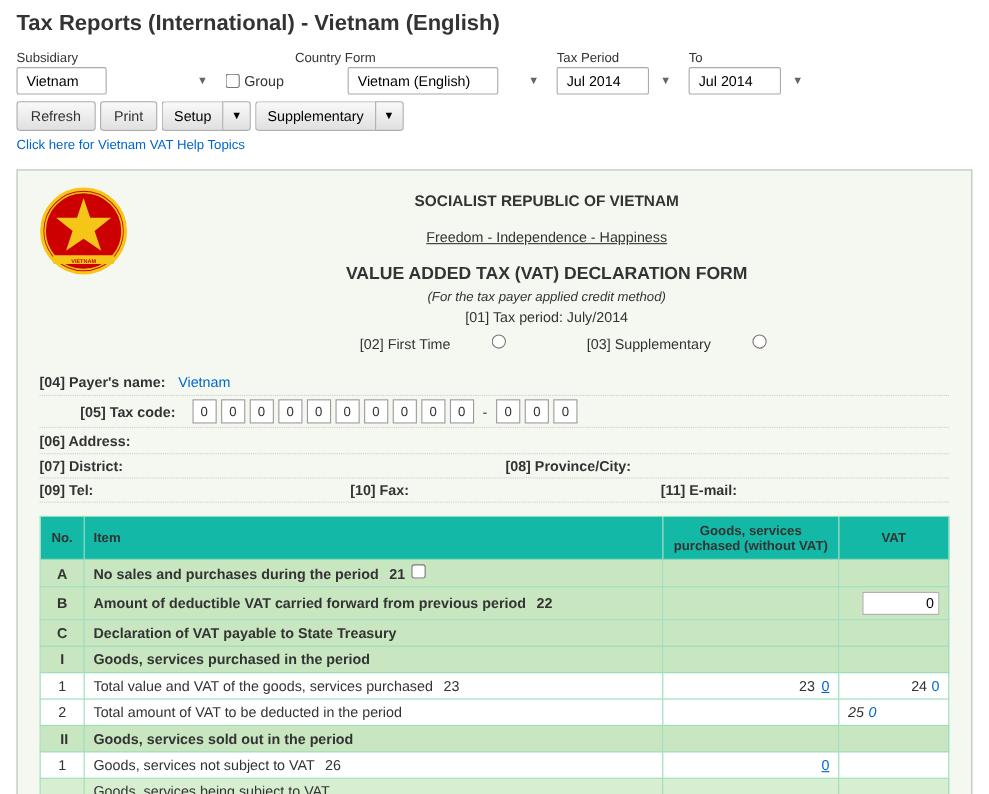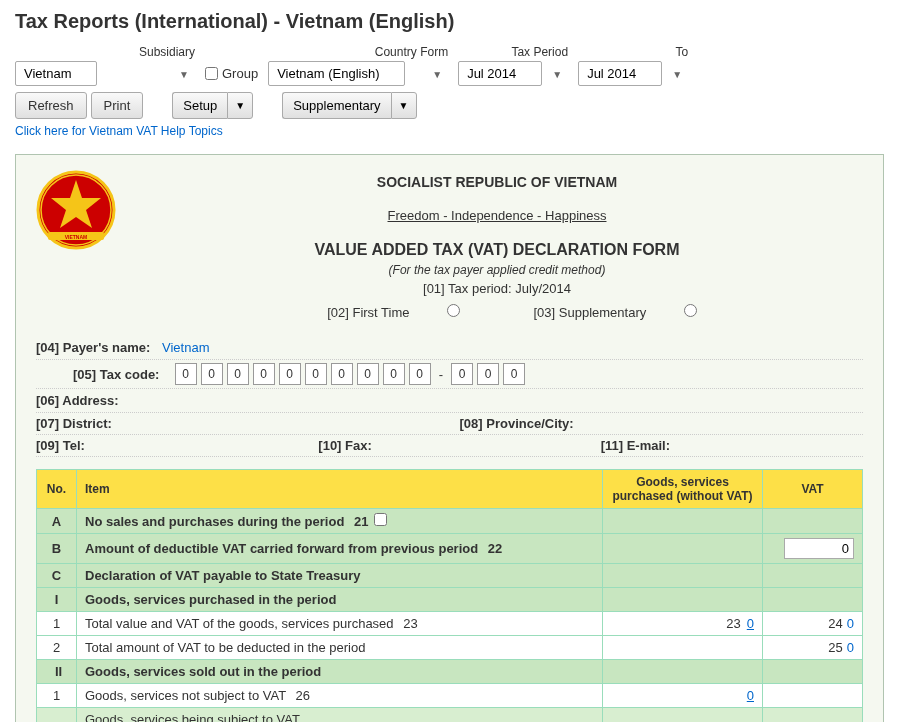--- a/index.html
+++ b/index.html
@@ -5,21 +5,21 @@
     * { box-sizing: border-box; margin: 0; padding: 0; }
     body { font-family: Arial, sans-serif; font-size: 13px; background: #fff; color: #333; }
 
     .page-wrapper { padding: 10px 15px; }
 
     h1 { font-size: 20px; font-weight: bold; margin-bottom: 12px; color: #333; }
 
     .controls-row { display: flex; align-items: center; gap: 10px; margin-bottom: 6px; flex-wrap: wrap; }
 
     .form-group { display: flex; flex-direction: column; }
-    .form-group label { font-size: 12px; color: #333; margin-bottom: 2px; text-align: right; }
+    .form-group label { font-size: 12px; color: #333; margin-bottom: 2px; }
 
     .dropdown-container { position: relative; display: inline-block; }
     .dropdown-select {
       appearance: none;
       background: #fff;
       border: 1px solid #aaa;
       padding: 4px 24px 4px 8px;
       font-size: 13px;
       cursor: pointer;
       border-radius: 2px;
@@ -28,39 +28,39 @@
       position: absolute;
       right: 6px;
       top: 50%;
       transform: translateY(-50%);
       pointer-events: none;
       font-size: 10px;
       color: #666;
     }
 
     .subsidiary-group { min-width: 180px; }
-    .country-form-group { min-width: 180px; }
+    .country-form-group { min-width: 180px; margin-left: 48px; }
     .tax-period-group { min-width: 110px; }
     .to-group { min-width: 110px; }
 
     .group-checkbox { display: flex; align-items: center; gap: 4px; margin-top: 16px; }
 
     .btn-row { display: flex; align-items: center; gap: 4px; margin-bottom: 4px; }
 
     .btn {
       padding: 5px 12px;
       border: 1px solid #aaa;
       background: linear-gradient(to bottom, #f9f9f9, #e0e0e0);
       font-size: 13px;
       cursor: pointer;
       border-radius: 3px;
       color: #333;
     }
 
-    .btn-split { display: flex; align-items: stretch; margin-left: 25px; }
+    .btn-split { display: flex; align-items: stretch; }
     .btn-split .btn-main {
       padding: 5px 10px;
       border: 1px solid #aaa;
       background: linear-gradient(to bottom, #f9f9f9, #e0e0e0);
       font-size: 13px;
       cursor: pointer;
       border-radius: 3px 0 0 3px;
       border-right: none;
     }
     .btn-split .btn-arrow {
@@ -101,21 +101,21 @@
       display: inline-flex;
       align-items: center;
       justify-content: center;
       font-size: 12px;
       background: #fff;
     }
 
     
     .data-table { width: 100%; border-collapse: collapse; margin-top: 12px; font-size: 13px; }
     .data-table th {
-      background: #fde047;
+      background: #14b8a6;
       border: 1px solid #9db;
       padding: 5px 8px;
       text-align: center;
       font-weight: bold;
       font-size: 12px;
     }
     .data-table td {
       border: 1px solid #9db;
       padding: 4px 8px;
     }
@@ -336,21 +336,21 @@
           <tr class="row-white">
             <td class="col-no" style="text-align: center;">1</td>
             <td>Total value and VAT of the goods, services purchased <span style="margin-left: 6px;">23</span></td>
             <td class="col-goods" style="text-align: right;"><span style="margin-right: 6px; color: rgb(51, 51, 51);">23</span><span style="color: rgb(0, 102, 204); text-decoration: underline;">0</span></td>
             <td class="col-vat" style="text-align: right;"><span style="margin-right: 4px;">24</span><span style="color: rgb(0, 102, 204);">0</span></td>
           </tr>
           <tr class="row-white">
             <td class="col-no" style="text-align: center;">2</td>
             <td>Total amount of VAT to be deducted in the period</td>
             <td class="col-goods" style="text-align: right;"></td>
-            <td class="col-vat" style="text-align: right;"><span style="margin-right: 4px;">25</span><span style="color: rgb(0, 102, 204);">0</span></td>
+            <td class="col-vat" style="text-align: left; font-style: italic;"><span style="margin-right: 4px;">25</span><span style="color: rgb(0, 102, 204);">0</span></td>
           </tr>
           <tr class="row-section">
             <td class="col-no" style="text-align: center; padding-left: 12px;">II</td>
             <td>Goods, services sold out in the period</td>
             <td class="col-goods" style="text-align: right;"></td>
             <td class="col-vat" style="text-align: right;"></td>
           </tr>
           <tr class="row-white">
             <td class="col-no" style="text-align: center;">1</td>
             <td>Goods, services not subject to VAT <span style="margin-left: 6px;">26</span></td>

